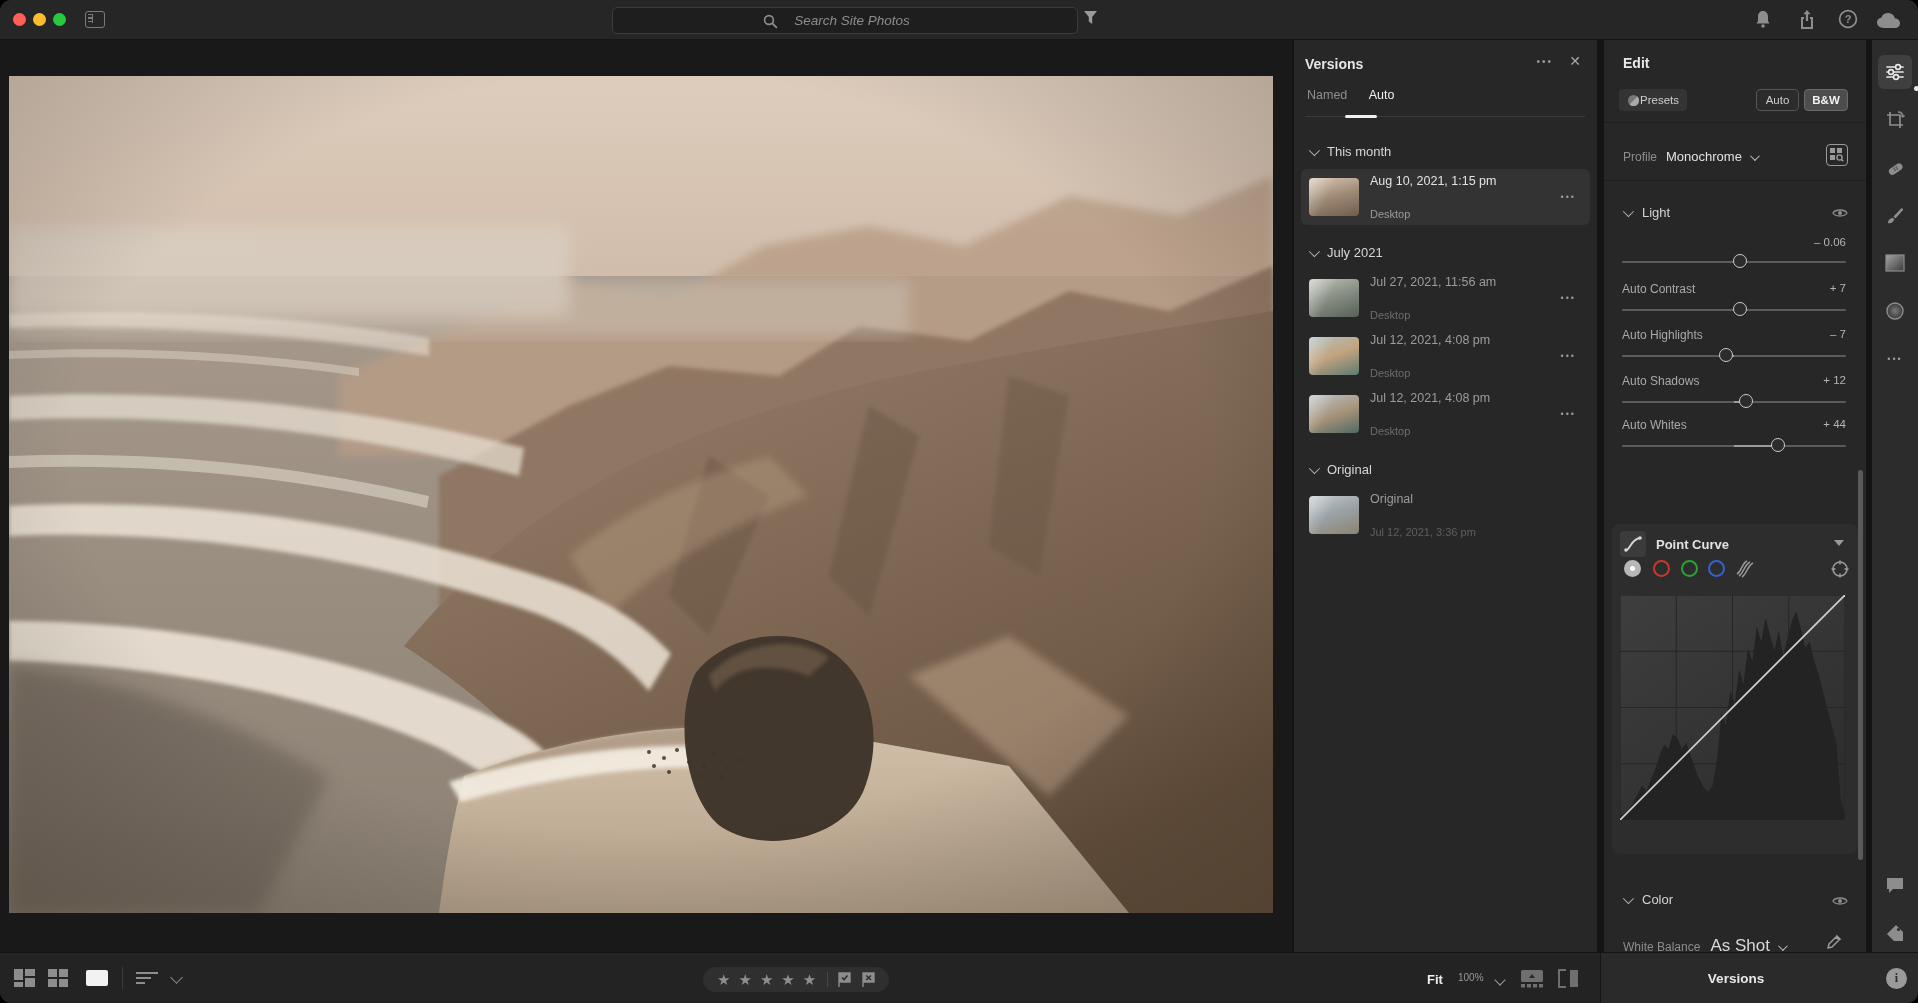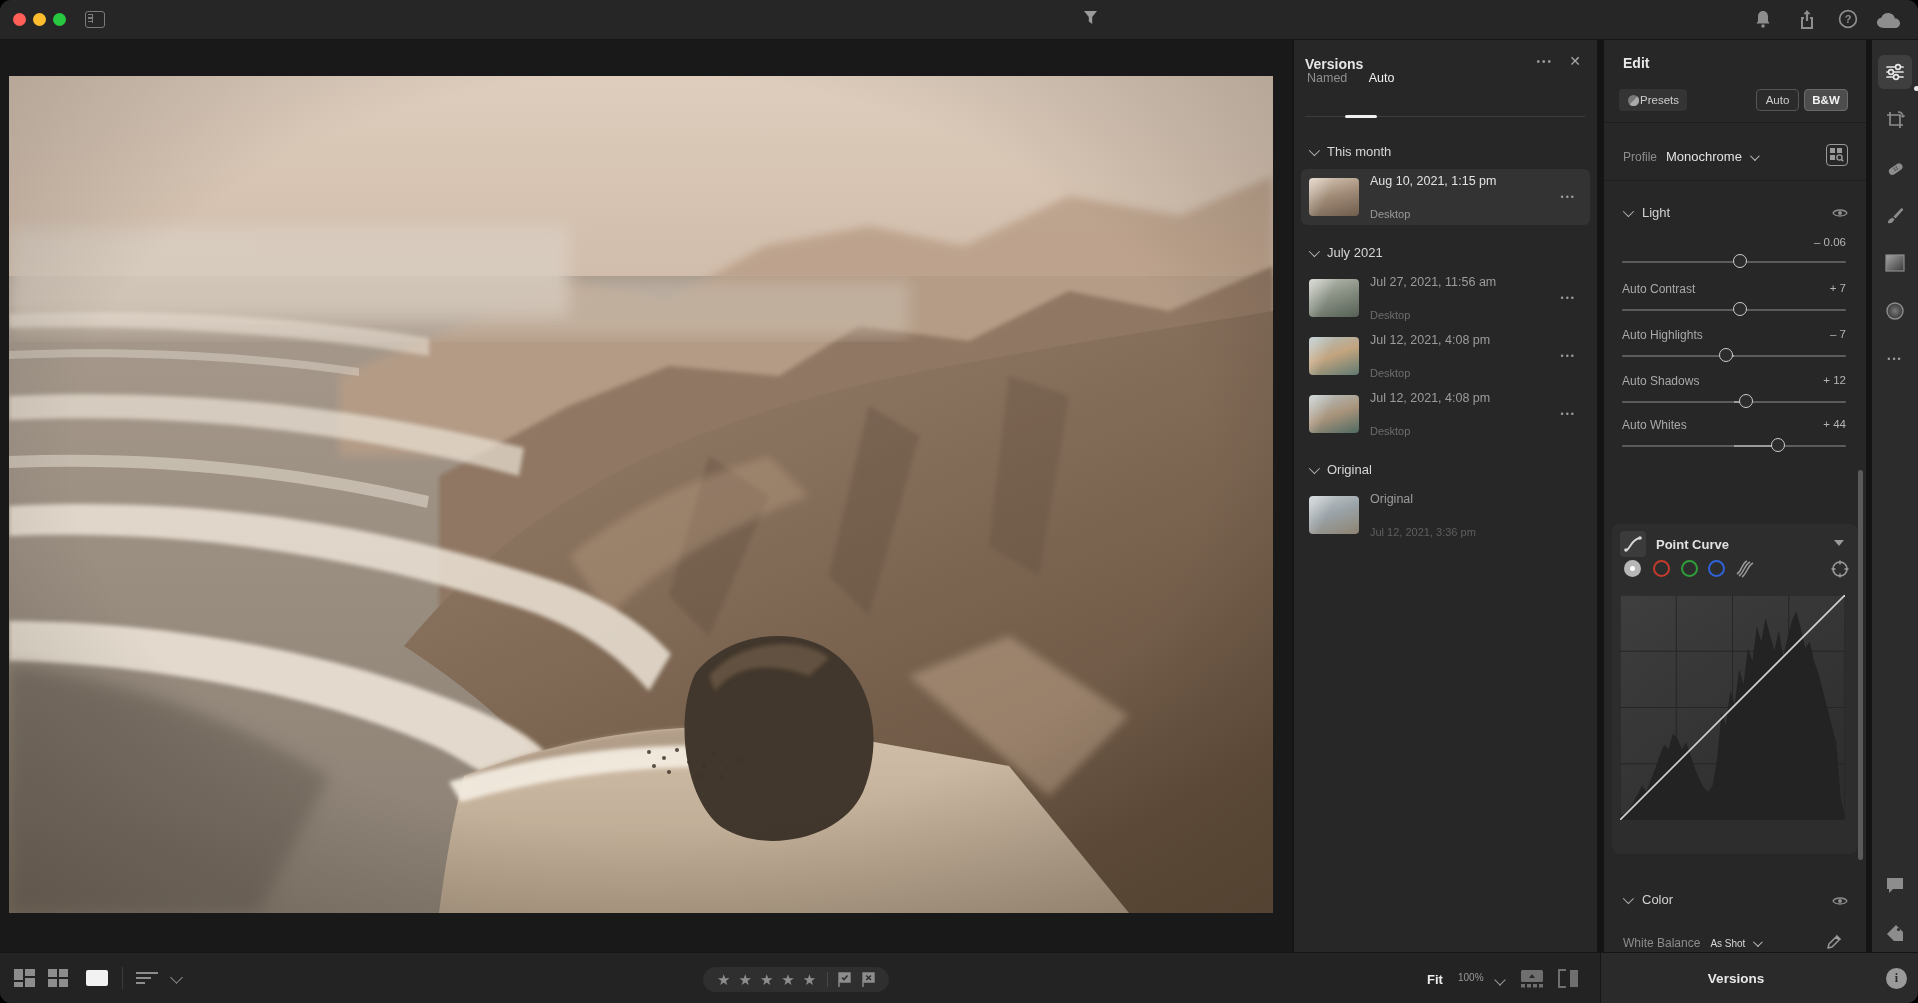--- a/index.html
+++ b/index.html
@@ -19,21 +19,21 @@
 
   
   .canvas { position:absolute; left:0; top:40px; width:1292px; height:912px; background:#191919; }
   .photo { position:absolute; left:9px; top:36px; width:1264px; height:837px; }
 
   
   .vpanel { position:absolute; left:1294px; top:40px; width:303px; height:912px; background:#272727; color:#b8b8b8; }
   .vpanel-title { position:absolute; left:11px; top:16px; font-size:14px; font-weight:bold; color:#e6e6e6; }
   .vpanel-dots { position:absolute; right:44px; top:16px; color:#9a9a9a; font-size:10px; letter-spacing:2px; cursor:default; }
   .vpanel-close { position:absolute; right:14px; top:13px; width:16px; height:16px; color:#a8a8a8; font-size:14px; line-height:16px; text-align:center; }
-  .vtabs { position:absolute; left:13px; top:31px; font-size:12.5px; }
+  .vtabs { position:absolute; left:13px; top:48px; font-size:12.5px; }
   .vtab { display:inline-block; margin-right:18px; color:#8f8f8f; }
   .vtab.active { color:#f0f0f0; }
   .vtab-line { position:absolute; left:11px; right:12px; top:76px; height:1px; background:#3c3c3c; }
   .vtab-active-seg { position:absolute; left:51px; top:75px; width:32px; height:2.5px; background:#f0f0f0; border-radius:2px; }
   .vlist { position:absolute; left:0; top:94px; width:303px; }
   .vgroup-h { display:flex; align-items:center; gap:10px; padding:10px 0 8px 15px; font-size:13px; color:#d6d6d6; }
   .chev { width:8px; height:8px; border-right:1.7px solid #b0b0b0; border-bottom:1.7px solid #b0b0b0; transform:rotate(45deg) translateY(-2px); display:inline-block; }
   .vrow { position:relative; display:flex; align-items:center; margin:2px 7px; padding:5px 8px; border-radius:6px; }
   .vrow.selected { background:#333333; }
   .vthumb { width:50px; height:38px; border-radius:4px; flex:0 0 auto; }
@@ -83,21 +83,21 @@
   .curve-h-chev { position:absolute; right:14px; top:16px; width:0; height:0; border-left:5px solid transparent; border-right:5px solid transparent; border-top:6px solid #9a9a9a; }
   .chan { position:absolute; top:36px; width:17px; height:17px; border-radius:50%; }
   .chan-luma { left:12px; background:#b7b7b7; }
   .chan-luma::after { content:""; position:absolute; left:6px; top:6px; width:5px; height:5px; border-radius:50%; background:#fdfdfd; }
   .chan-r { left:41px; border:2.4px solid #c23b2c; }
   .chan-g { left:69px; border:2.4px solid #2f9e3a; }
   .chan-b { left:96px; border:2.4px solid #2f62d6; }
   .curve-grid { position:absolute; left:8px; top:71px; width:225px; height:225px; }
 
   .colorsec-wb { position:absolute; left:19px; top:896px; font-size:12px; color:#8d8d8d; }
-  .wb-val { color:#d8d8d8; font-size:10px; margin-left:10px; }
+  .wb-val { color:#d8d8d8; font-size:17px; margin-left:10px; }
 
   .scrollbar { position:absolute; left:1858px; top:470px; width:5px; height:390px; background:#5a5a5a; border-radius:3px; z-index:5; }
 
   
   .strip { position:absolute; left:1872px; top:40px; width:46px; height:912px; background:#2c2c2c; }
   .strip-item { position:absolute; left:6px; width:34px; height:34px; display:flex; align-items:center; justify-content:center; border-radius:6px; }
   .strip-item.active { background:#3f3f3f; }
   .active-dot { position:absolute; left:42px; top:46px; width:5px; height:5px; border-radius:50%; background:#e8e8e8; }
 
   
@@ -120,20 +120,27 @@
 <body>
 
 <div class="window">
 
   <div class="titlebar">
     <span class="tl" style="left:13px;background:#ff5f57"></span>
     <span class="tl" style="left:33px;background:#febc2e"></span>
     <span class="tl" style="left:53px;background:#28c840"></span>
     <span class="tb-sidebar"></span>
 
+    <div class="searchbar">
+      <svg class="search-mag" width="15" height="15" viewBox="0 0 15 15">
+          <circle cx="6" cy="6" r="4.4" fill="none" stroke="#8d8d8d" stroke-width="1.6"></circle>
+          <line x1="9.4" y1="9.4" x2="13.4" y2="13.4" stroke="#8d8d8d" stroke-width="1.8" stroke-linecap="round"></line>
+        </svg>
+      <input type="text" placeholder="Search Site Photos" style="">
+    </div>
     <svg class="tb-icon" style="left:1083px;top:10px" width="15" height="16" viewBox="0 0 15 16">
         <path d="M1 1 H14 L9.2 7 V14 L5.8 11.6 V7 Z" fill="#9a9a9a"></path>
       </svg>
 
     <svg class="tb-icon" style="left:1754px" width="18" height="20" viewBox="0 0 18 20">
         <path d="M9 2 C5.7 2 4 4.5 4 7.5 L4 12 L2.5 14.5 L15.5 14.5 L14 12 L14 7.5 C14 4.5 12.3 2 9 2 Z" fill="#8d8d8d"></path>
         <circle cx="9" cy="17" r="1.8" fill="#8d8d8d"></circle>
       </svg>
     <svg class="tb-icon" style="left:1798px" width="18" height="21" viewBox="0 0 18 21">
         <path d="M3 8 H6 V10 H5 V18 H13 V10 H12 V8 H15 V20 H3 Z" fill="#8d8d8d"></path>

